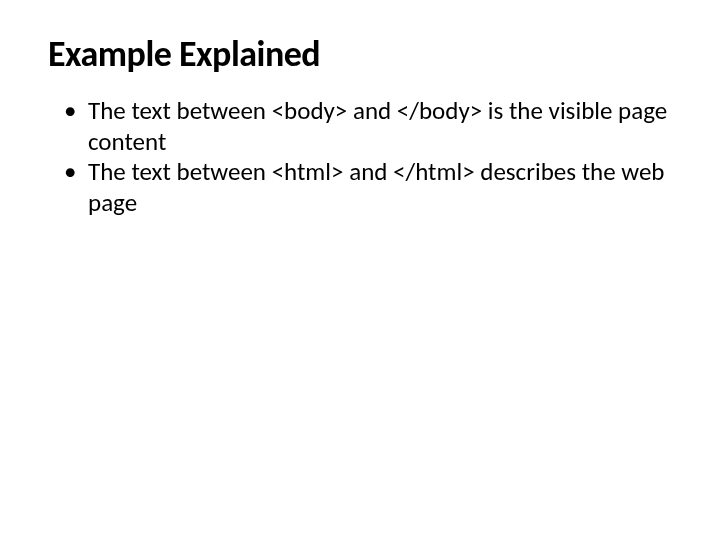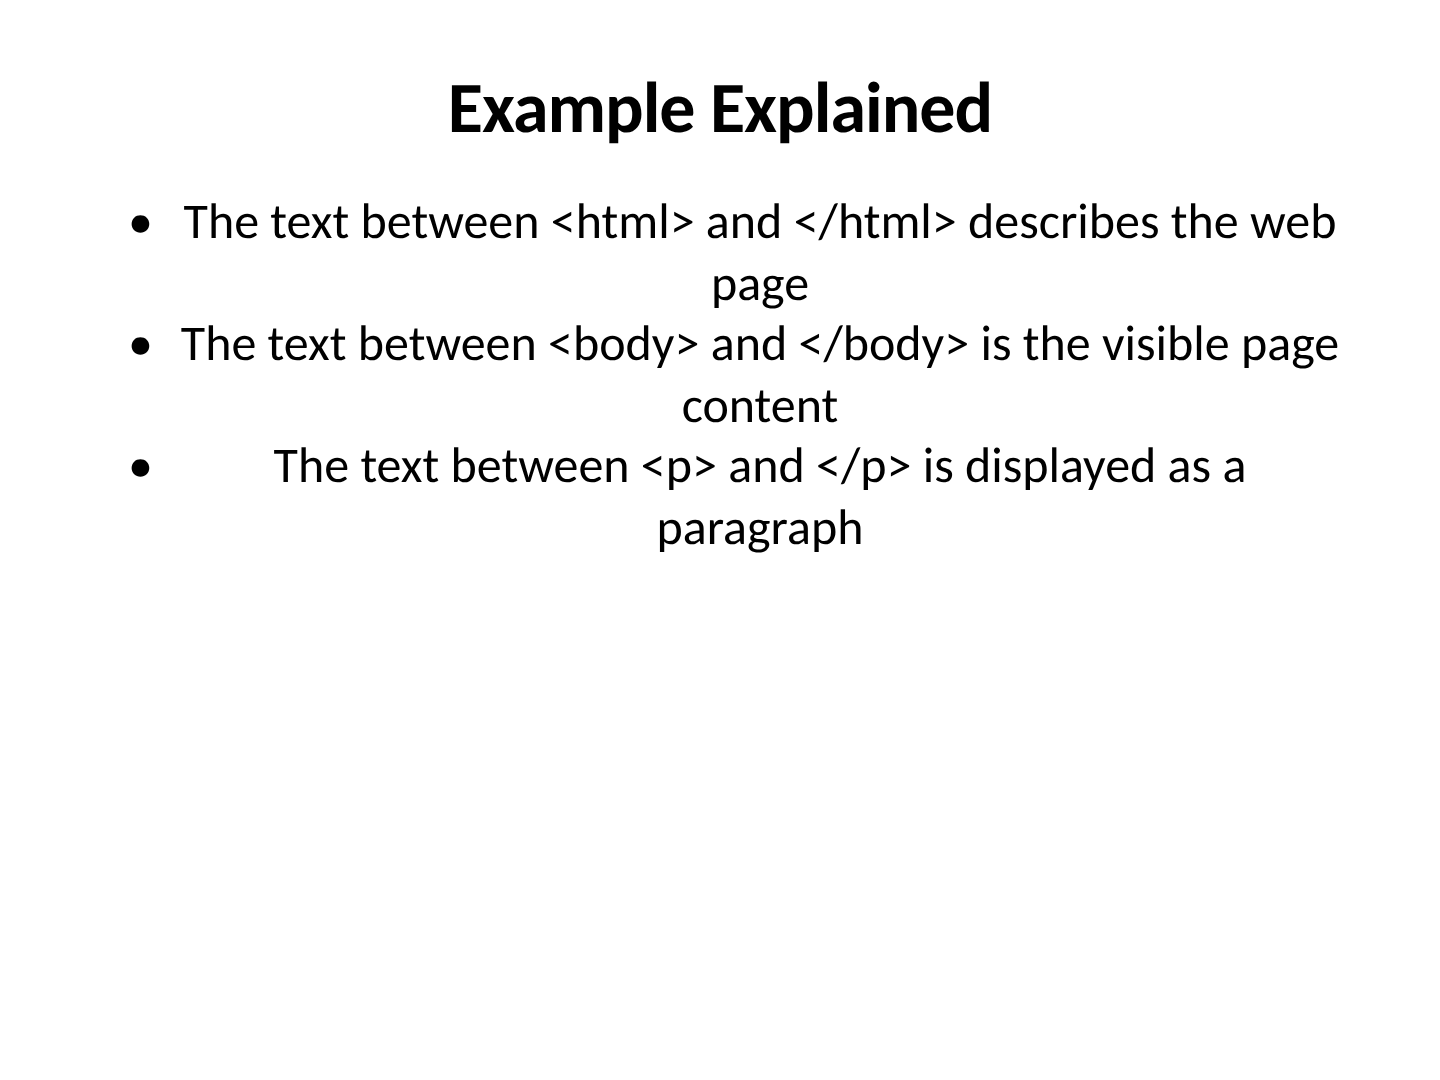--- a/index.html
+++ b/index.html
@@ -1,19 +1,18 @@
 <!DOCTYPE html>
 <html><head>
   <meta charset="utf-8">
   <style>
     * {
       margin: 0;
       padding: 0;
       box-sizing: border-box;
-      text-align: center;
     }
     body {
       width: 720px;
       height: 540px;
       background: #ffffff;
       font-family: Calibri, 'Segoe UI', Arial, sans-serif;
       color: #000000;
       padding: 32px 48px 48px 48px;
     }
     .title {
@@ -40,16 +39,15 @@
       top: 0;
       font-size: 25px;
     }
   </style>
 </head>
 <body>
 
 <h1 class="title">Example Explained</h1>
 
 <ul class="bullets">
+  <li>The text between &lt;body&gt; and &lt;/body&gt; is the visible page content</li>
   <li>The text between &lt;html&gt; and &lt;/html&gt; describes the web page</li>
-  <li>The text between &lt;body&gt; and &lt;/body&gt; is the visible page content</li>
-  <li>The text between &lt;p&gt; and &lt;/p&gt; is displayed as a paragraph</li>
 </ul>
 
 </body></html>

